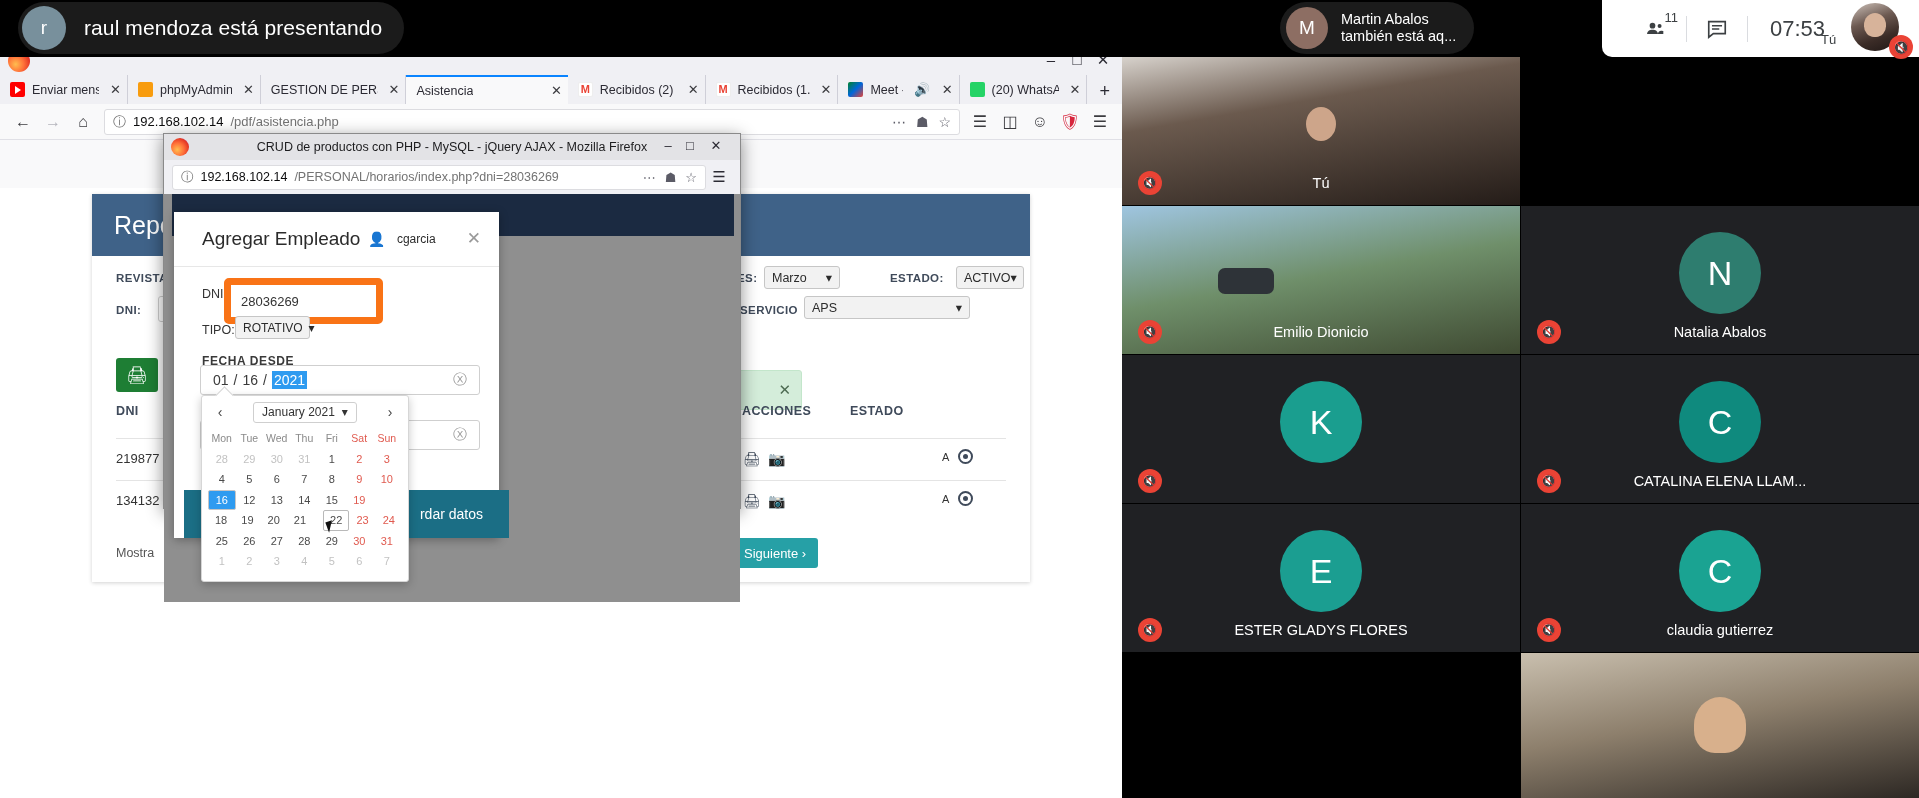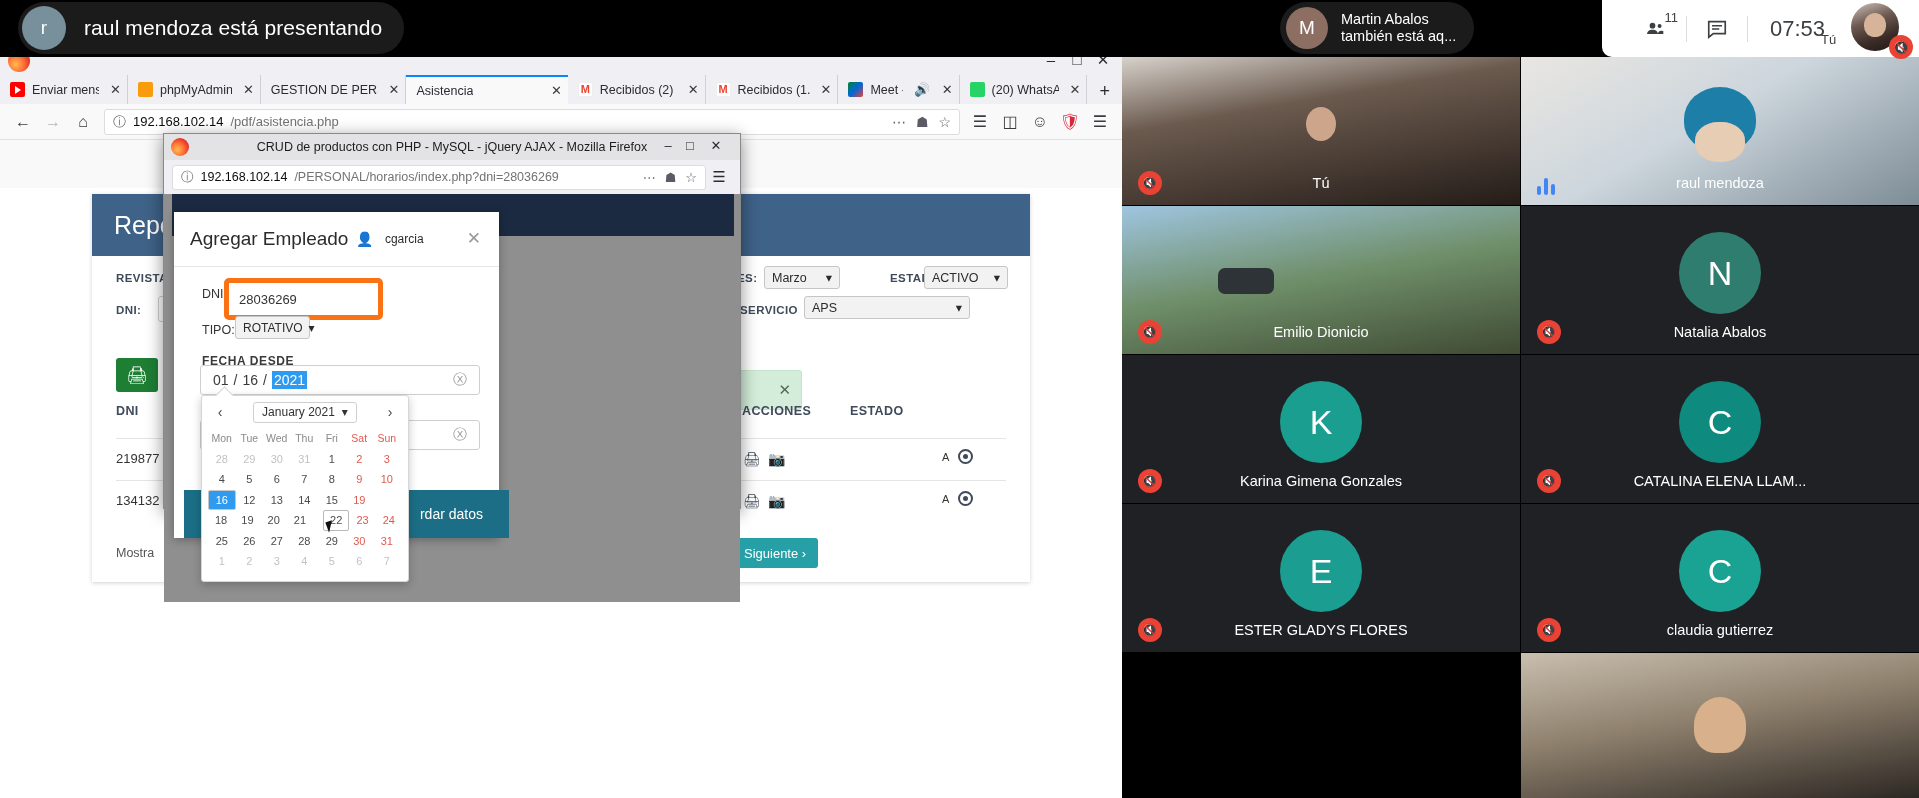--- a/index.html
+++ b/index.html
@@ -228,29 +228,29 @@
   .pop-body {
     position: relative; height: 408px; background: #8f8f8f; overflow: hidden;
   }
   .pop-inner-bar { position:absolute; left:8px; top:0; width: 562px; height: 42px; background:#1b2a41;}
   .modal {
     position: absolute; left: 10px; top: 18px; width: 325px; height: 326px;
     background: #fff; box-shadow: 0 2px 9px rgba(0,0,0,.3);
   }
   .modal-head {
     position: relative; height: 55px; border-bottom: 1px solid #e7e7e7;
-    display: flex; align-items: center; padding-left: 16px;
+    display: flex; align-items: center; padding-left: 28px;
   }
   .modal-title { font-size: 19px; color: #2b2b2b; }
   .user-badge { font-size: 12px; color: #2b2b2b; margin-left: 11px; }
   .user-ico { color: #f0a030; font-size: 14px; }
   .modal-x { position: absolute; right: 18px; top: 16px; font-size: 17px; color: #9a9a9a; }
   .mrow { position: absolute; font-size: 12.5px; color: #333; }
   .m-inp {
-    position: absolute; height: 27px; background:#fff; border:5px solid #f97316; border-radius:5px;
+    position: absolute; height: 27px; background:#fff; border:7px solid #f97316; border-radius:5px;
     display:flex; align-items:center; padding:16px 10px; font-size:13px; color:#333;
   }
   .m-sel {
     position: absolute; height: 23px; background:#f2f2f2; border:1px solid #c6c6c6; border-radius:3px;
     display:flex; align-items:center; gap:6px; padding:0 7px; font-size:12px; color:#2b2b2b;
   }
   .m-label { position:absolute; font-size:12px; color:#3a3a3a; letter-spacing:.4px;}
   .date-field {
     position: absolute; left: 200px; top: 365px; width: 280px; height: 30px;
     background: #fff; border: 1px solid #cfcfcf; border-radius: 3px;
@@ -469,21 +469,21 @@
 
         <div class="filters">
           <span class="lab" style="left:24px; top:16px">REVISTA:</span>
           <span class="lab" style="left:24px; top:48px">DNI:</span>
           <span class="lab" style="left:645px; top:16px">ES:</span>
           <div class="sel" style="left:672px; top:10px; width:76px">
             <span>Marzo</span>
             <span>▾</span>
           </div>
           <span class="lab" style="left:798px; top:16px">ESTADO:</span>
-          <div class="sel" style="left:832px; top:10px; width:84px">
+          <div class="sel" style="left:864px; top:10px; width:68px">
             <span>ACTIVO</span>
             <span>▾</span>
           </div>
           <span class="lab" style="left:648px; top:48px">SERVICIO</span>
           <div class="sel" style="left:712px; top:40px; width:166px">
             <span>APS</span>
             <span>▾</span>
           </div>
           <div class="inp" style="left:66px; top:40px; width:140px"></div>
           <div class="inp" style="left:470px; top:40px; width:160px"></div>
@@ -680,42 +680,32 @@
     </div>
   </div>
   <div class="cursor"></div>
 
   <div class="grid">
       <div class="tile" style="left: 0px; top: 0px; width: 398px; height: 148px;">
         <div class="photo-f1" style="position: absolute; inset: 0px;"></div>
         <div class="name">Tú</div>
         <div class="mic">🔇</div>
       </div>
-      <div class="tile" style="left: 399px; top: 0px; width: 398px; height: 148px;">
-        <div class="photo-doc" style="position: absolute; inset: 0px;"></div>
-        <div class="name">raul mendoza</div>
-        <div class="speaking-bars">
-          <i style="height: 9px;"></i>
-          <i style="height: 17px;"></i>
-          <i style="height: 11px;"></i>
-        </div>
-      </div>
       <div class="tile" style="left: 0px; top: 149px; width: 398px; height: 148px;">
         <div class="photo-car" style="position: absolute; inset: 0px;"></div>
         <div class="name">Emilio Dionicio</div>
         <div class="mic">🔇</div>
       </div>
       <div class="tile" style="left: 399px; top: 149px; width: 398px; height: 148px;">
         <div class="circ" style="background: rgb(46, 125, 111);">N</div>
         <div class="name">Natalia Abalos</div>
         <div class="mic">🔇</div>
       </div>
       <div class="tile" style="left: 0px; top: 298px; width: 398px; height: 148px;">
         <div class="circ" style="background: rgb(26, 158, 143);">K</div>
-        <div class="name">Karina Gimena Gonzales</div>
         <div class="mic">🔇</div>
       </div>
       <div class="tile" style="left: 399px; top: 298px; width: 398px; height: 148px;">
         <div class="circ" style="background: rgb(15, 138, 126);">C</div>
         <div class="name">CATALINA ELENA LLAM...</div>
         <div class="mic">🔇</div>
       </div>
       <div class="tile" style="left: 0px; top: 447px; width: 398px; height: 148px;">
         <div class="circ" style="background: rgb(27, 158, 145);">E</div>
         <div class="name">ESTER GLADYS FLORES</div>

